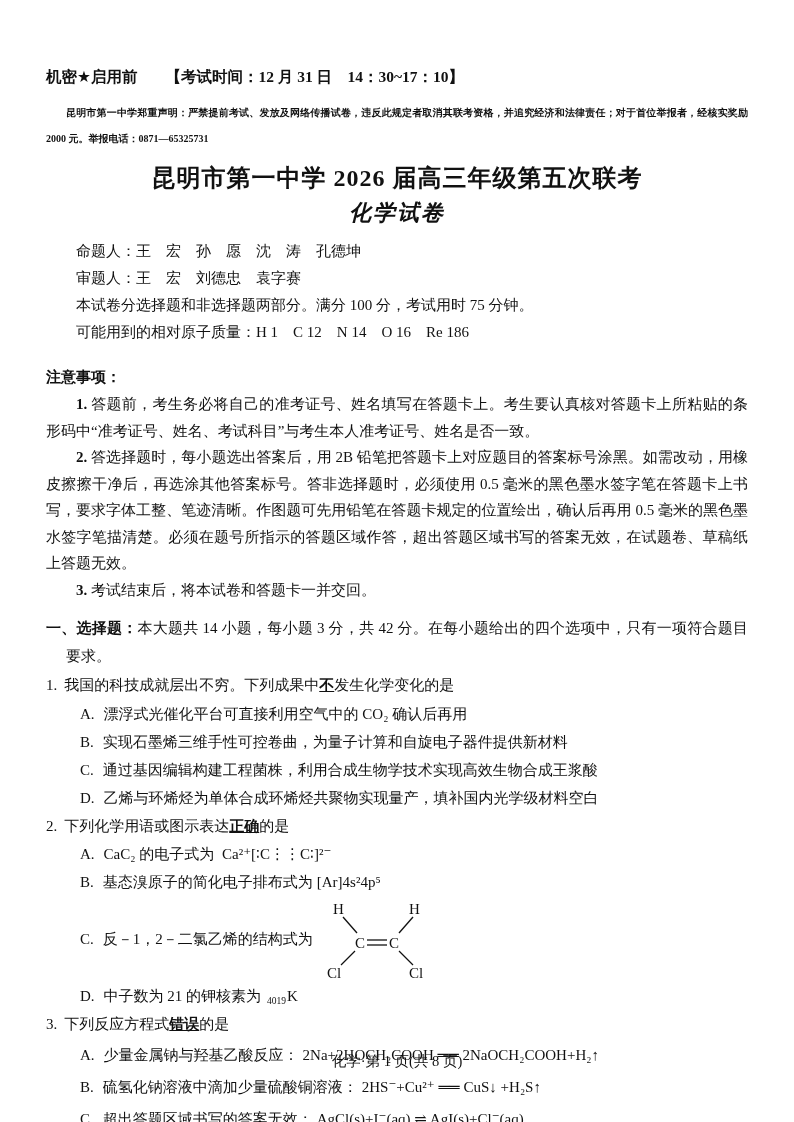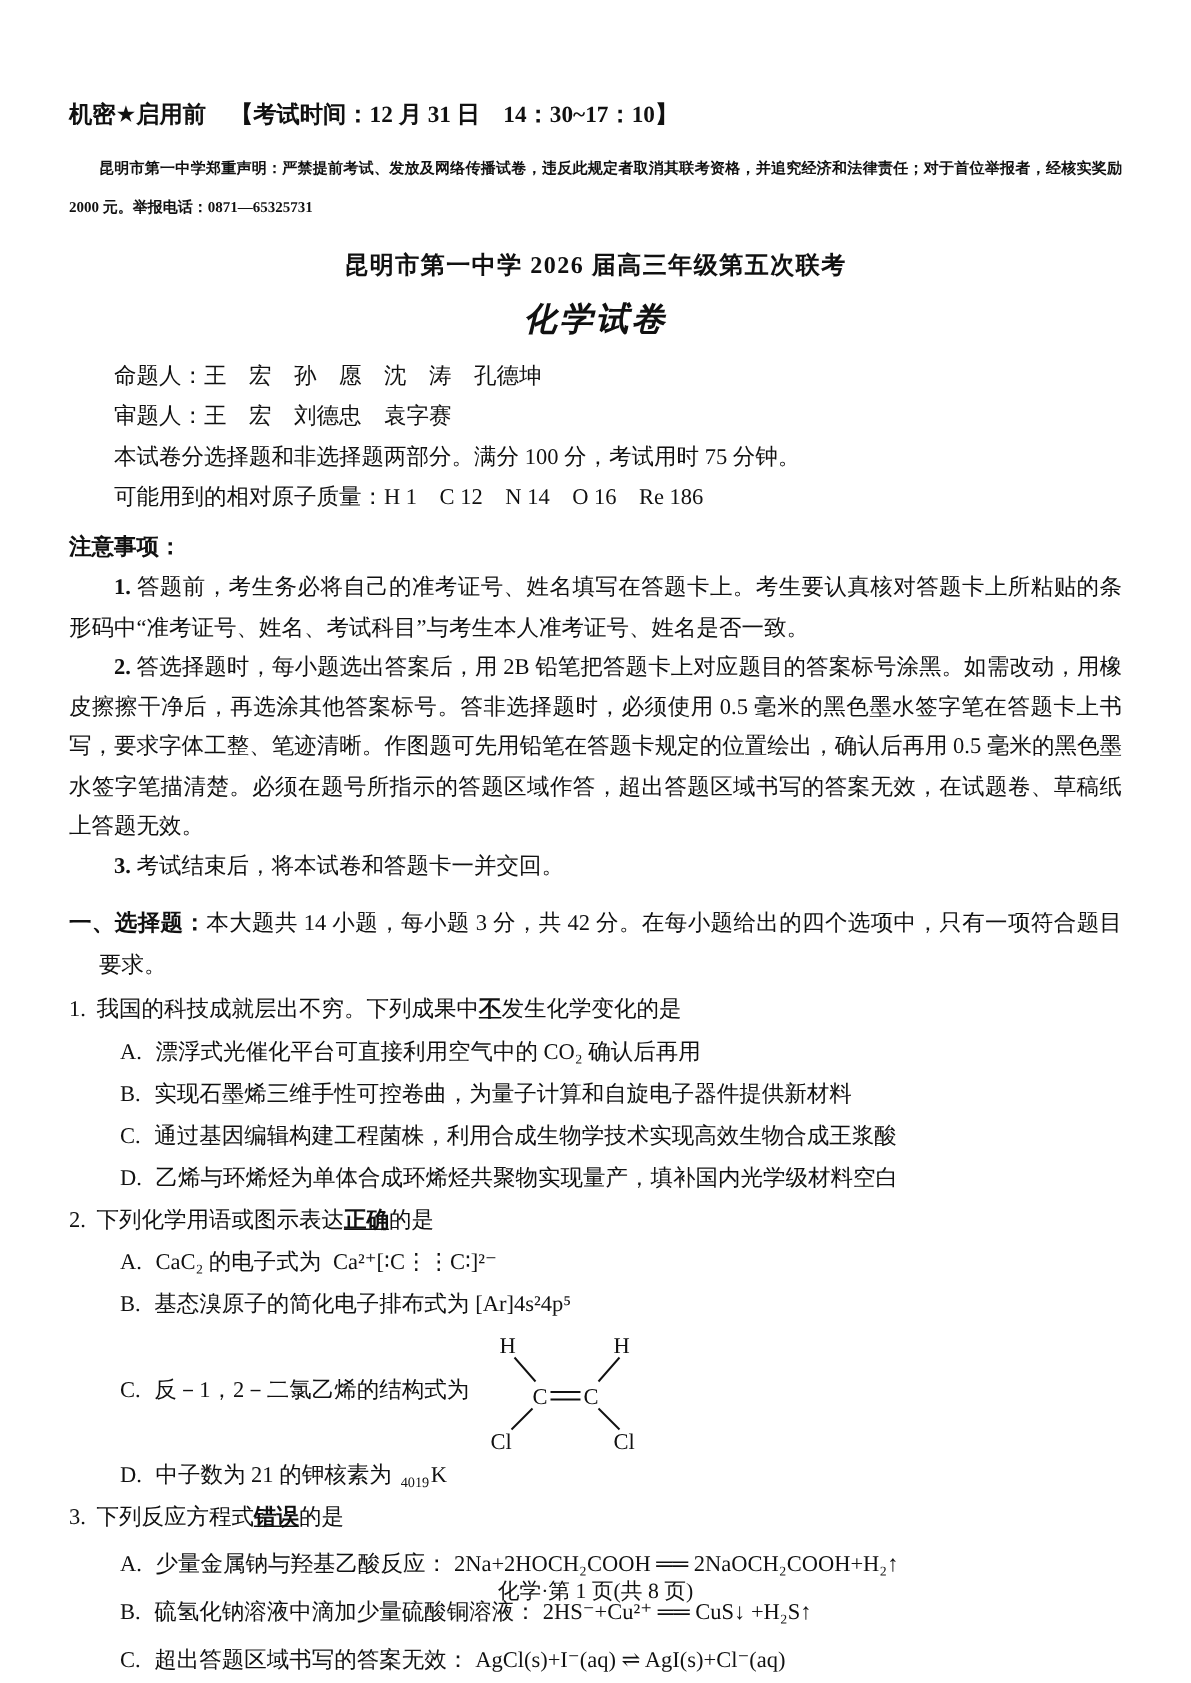--- a/index.html
+++ b/index.html
@@ -11,26 +11,26 @@
     color:#111;
     box-sizing:border-box;
     padding:64px 46px 0 46px;
     overflow:hidden;
     font-family:"Liberation Serif","DejaVu Serif","DejaVu Sans",serif;
     font-size:15px;
     line-height:26px;
   }
   .b{font-weight:700;}
   p{margin:0;}
-  .secret-row{display:flex;gap:16px;font-weight:700;font-size:15.5px;margin-bottom:10px;}
+  .secret-row{display:flex;gap:28px;font-weight:700;font-size:15.5px;margin-bottom:10px;}
   .statement{font-weight:700;text-indent:2em;text-align:justify;line-height:26px;margin:6px 0 2px 0;font-size:10px;}
-  .title{font-size:16px;font-weight:700;text-align:center;margin:10px 0 0 0;line-height:32px;letter-spacing:1px;}
+  .title{font-size:24px;font-weight:700;text-align:center;margin:10px 0 0 0;line-height:32px;letter-spacing:1px;}
   .subtitle{font-size:22px;font-weight:700;text-align:center;margin:4px 0 10px 0;line-height:30px;letter-spacing:2px;font-style:italic;}
   .meta{text-indent:2em;line-height:27px;}
-  .notes-title{font-weight:700;line-height:27px;margin-top:6px;}
+  .notes-title{font-weight:700;line-height:27px;margin-top:18px;}
   .note{text-indent:2em;text-align:justify;line-height:26.5px;}
   .note .num{font-weight:700;}
   .section{padding-left:20px;text-indent:-20px;line-height:27.5px;margin:12px 0 2px 0;text-align:justify;}
   .stem{line-height:27.5px;}
   .qnum{margin-right:7px;}
   .emph{font-weight:700;text-decoration:underline;}
   .opt{margin-left:34px;line-height:28px;display:flex;align-items:baseline;}
   .opt .olabel{margin-right:9px;flex:0 0 auto;}
   .opt.tall{line-height:32px;}
   .oeq{font-family:"Liberation Serif","DejaVu Serif","DejaVu Sans",serif;white-space:nowrap;margin-left:4px;}

